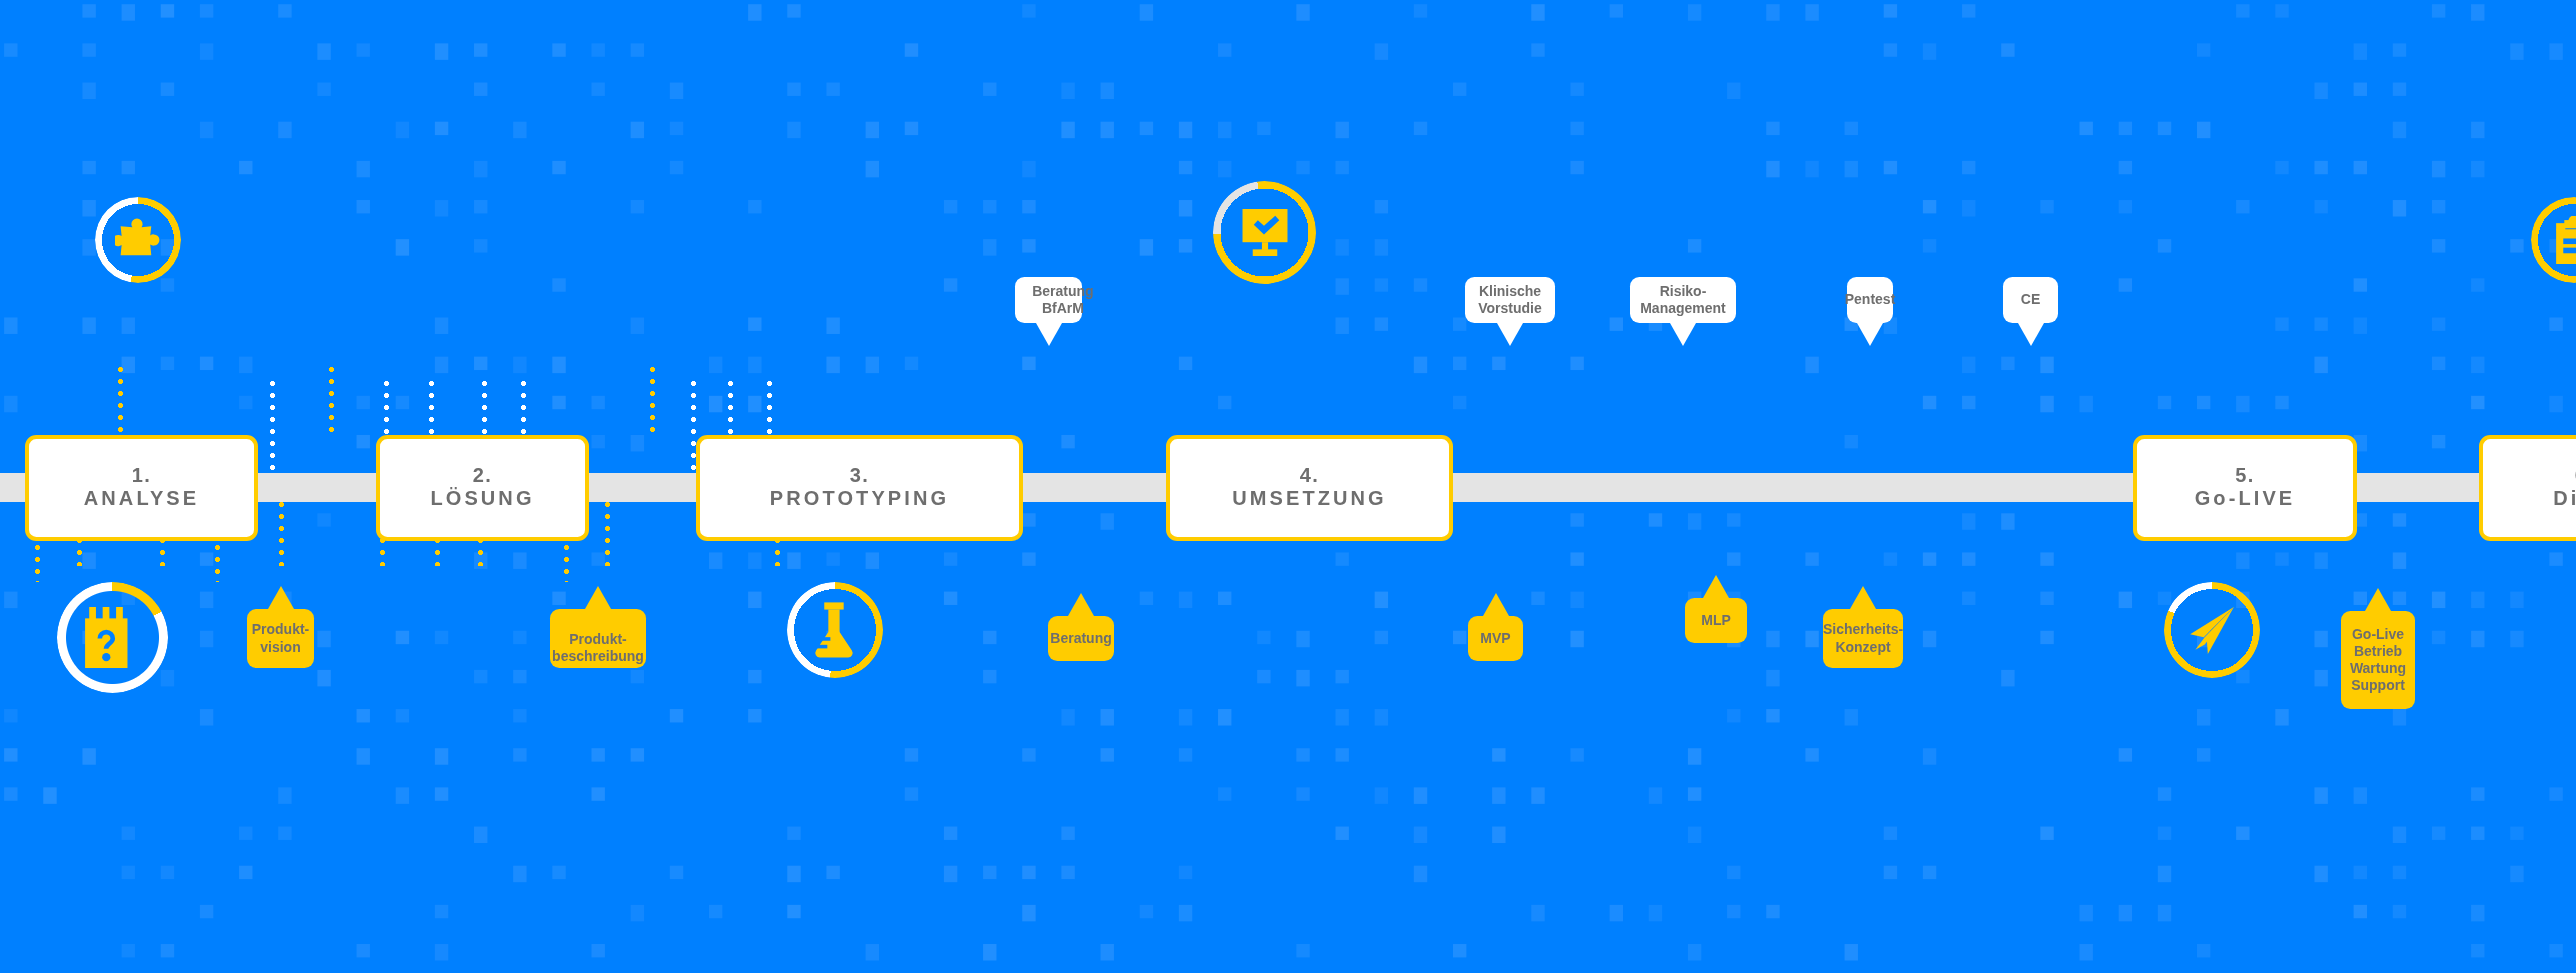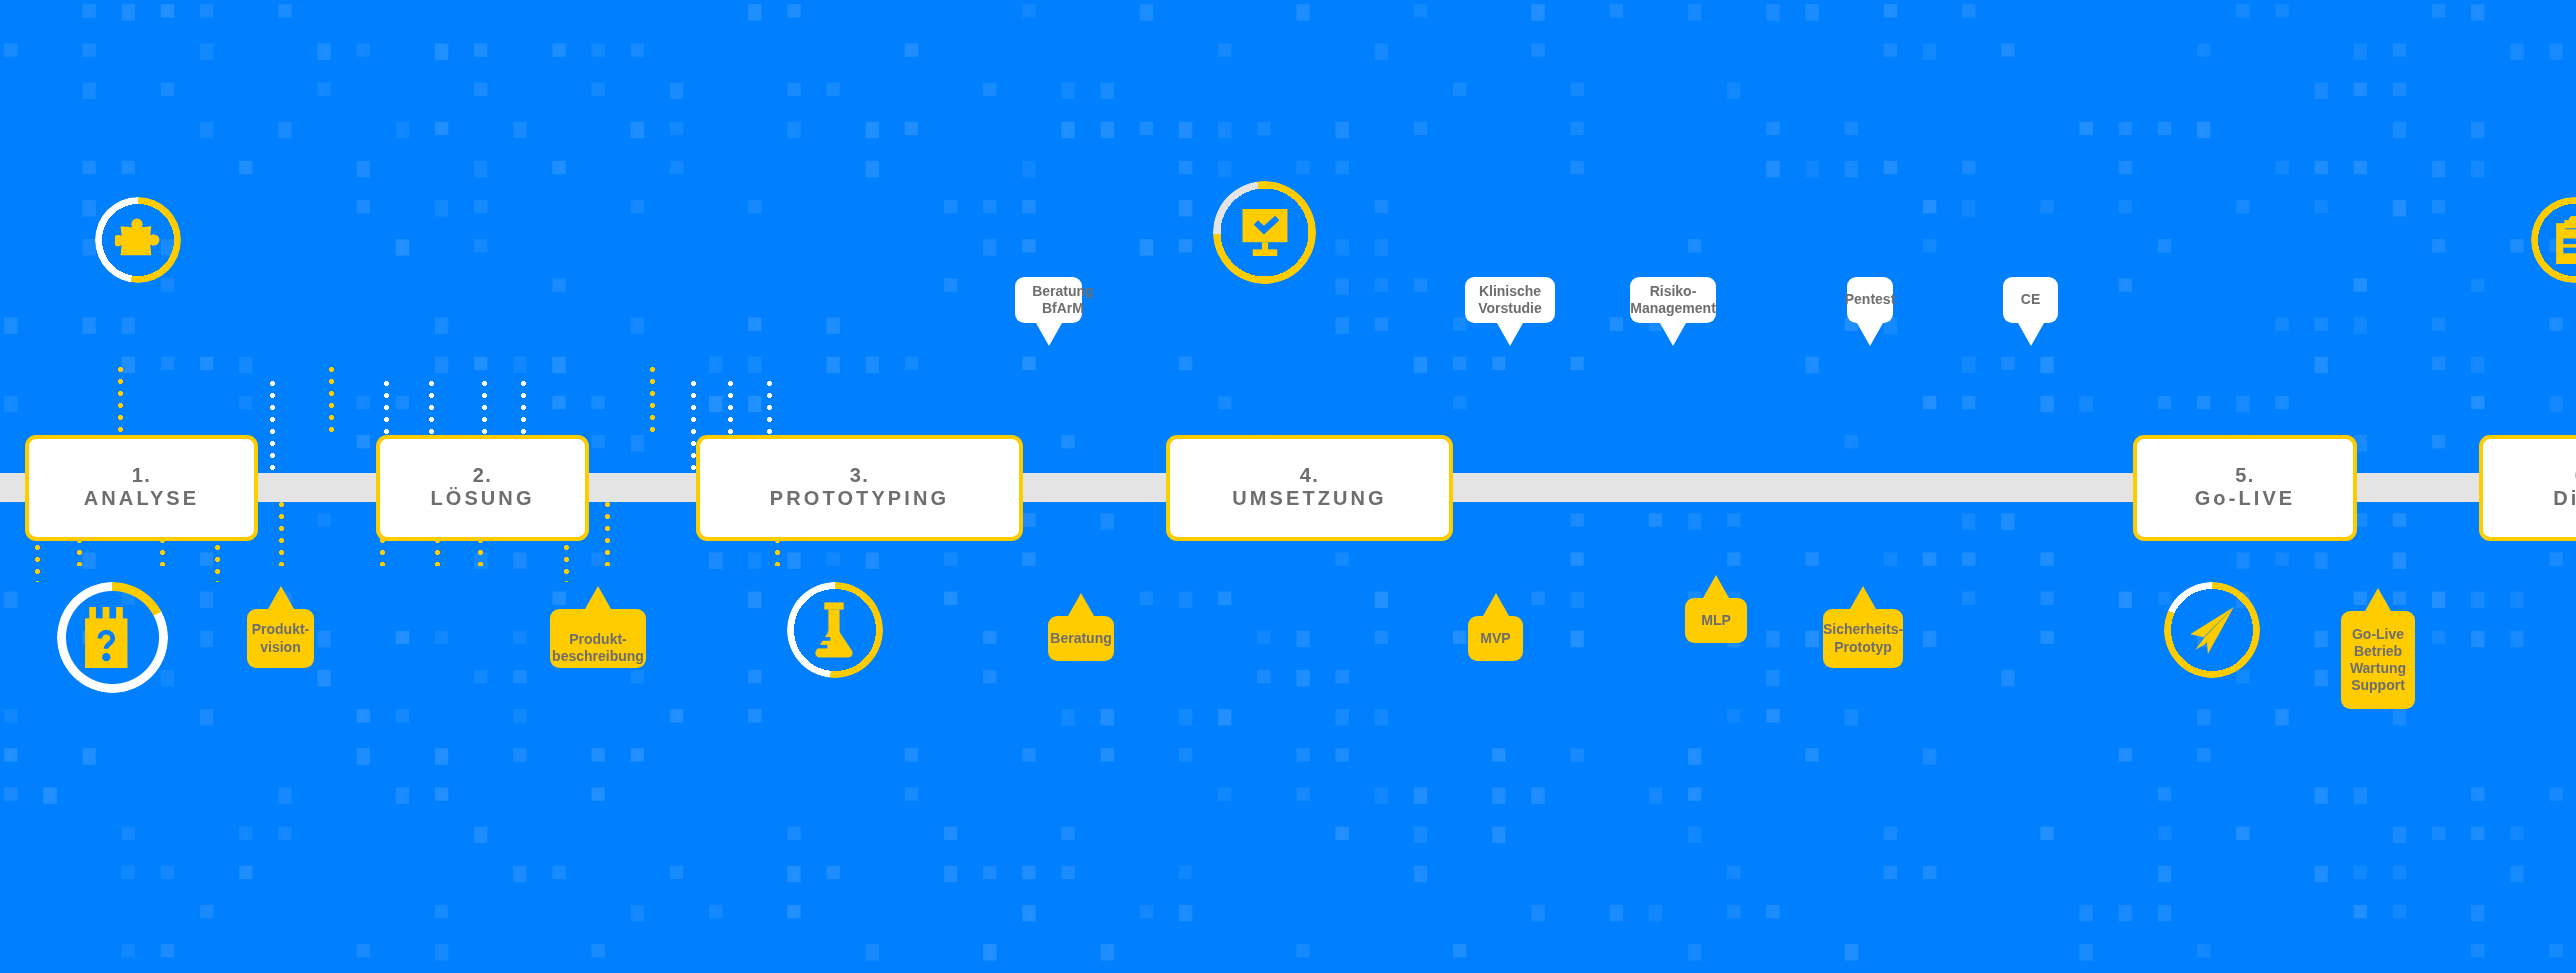--- a/index.html
+++ b/index.html
@@ -916,21 +916,21 @@
 </div>
 
 <div class="callout white-bubble" style="left:1015px; top:277px; width:67px; height:46px;padding-left:36px;">
   <span>Beratung BfArM</span>
   <span class="tail"></span>
 </div>
 <div class="callout white-bubble" style="left:1465px; top:277px; width:90px; height:46px;">
   <span>Klinische Vorstudie</span>
   <span class="tail"></span>
 </div>
-<div class="callout white-bubble" style="left:1630px; top:277px; width:86px; height:46px;">
+<div class="callout white-bubble" style="left:1630px; top:277px; width:106px; height:46px;">
   <span>Risiko- Management</span>
   <span class="tail"></span>
 </div>
 <div class="callout white-bubble" style="left:1847px; top:277px; width:46px; height:46px;">
   <span>Pentest</span>
   <span class="tail"></span>
 </div>
 <div class="callout white-bubble" style="left:2003px; top:277px; width:55px; height:46px;">
   <span>CE</span>
   <span class="tail"></span>
@@ -950,20 +950,20 @@
 </div>
 <div class="callout yellow-bubble" style="left:1468px; top:616px; width:55px; height:45px;">
   <span>MVP</span>
   <span class="tail"></span>
 </div>
 <div class="callout yellow-bubble" style="left:1685px; top:598px; width:62px; height:45px;">
   <span>MLP</span>
   <span class="tail"></span>
 </div>
 <div class="callout yellow-bubble" style="left:1823px; top:609px; width:80px; height:59px;">
-  <span>Sicherheits- Prototyp</span>
+  <span>Sicherheits- Konzept</span>
   <span class="tail"></span>
 </div>
 <div class="callout yellow-bubble" style="left:2341px; top:611px; width:74px; height:98px;">
   <span>Go-Live Betrieb Wartung Support</span>
   <span class="tail"></span>
 </div>
 
 
 </body></html>

